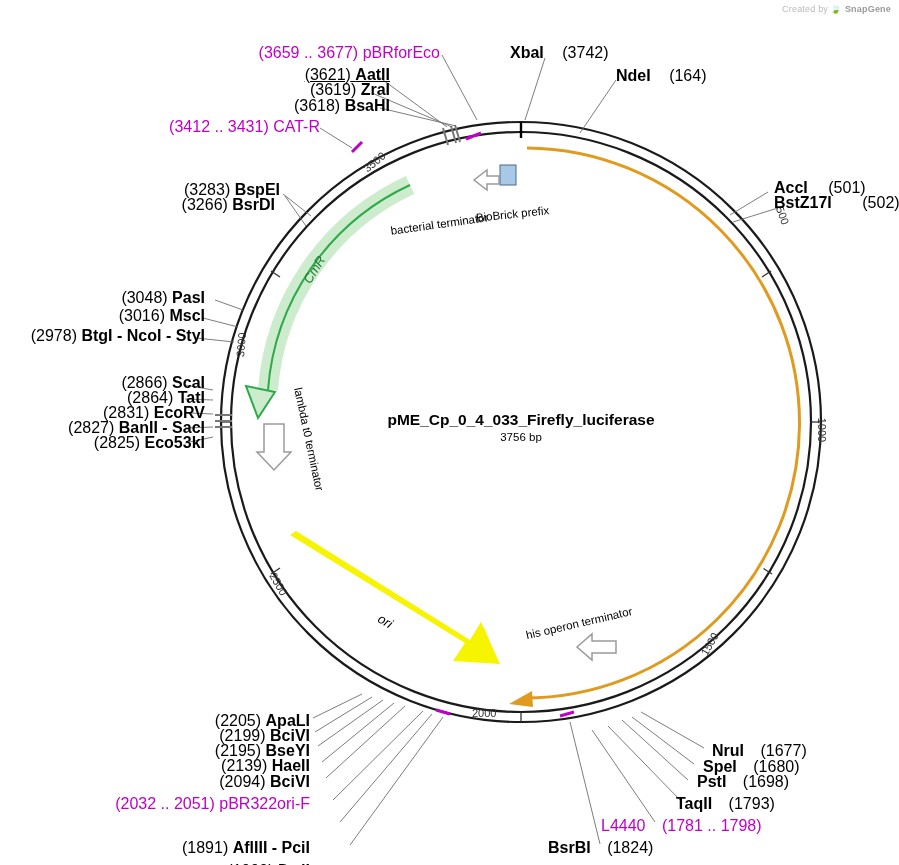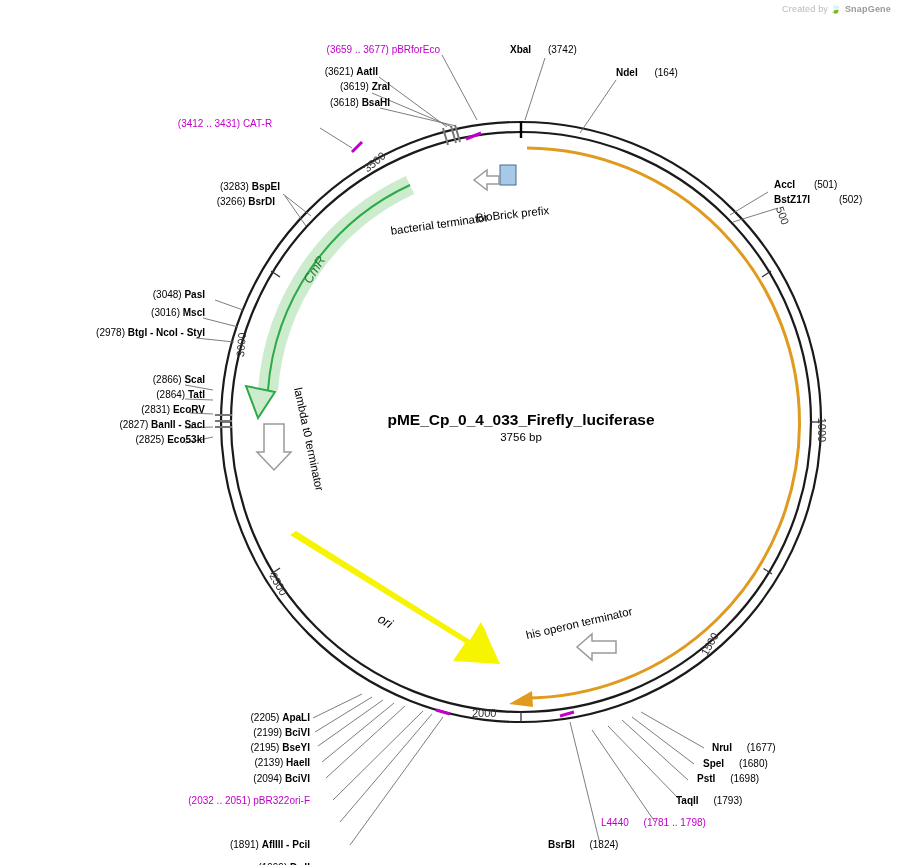--- a/index.html
+++ b/index.html
@@ -2,21 +2,21 @@
 <html><head>
 <meta charset="utf-8">
 <style>
   html,body{margin:0;padding:0;background:#ffffff;}
   body{width:899px;height:865px;position:relative;font-family:"Liberation Sans",sans-serif;overflow:hidden;}
   .abs{position:absolute;}
   .wm{right:8px;top:4px;font-size:9px;color:#b9b9b9;letter-spacing:.2px;}
   .wm .sg{color:#9a9a9a;font-weight:bold;}
   .wm .leaf{color:#5bbf8a;}
   svg{position:absolute;left:0;top:0;}
-  .lbl{position:absolute;font-size:10px;color:#000;white-space:nowrap;}
+  .lbl{position:absolute;font-size:16px;color:#000;white-space:nowrap;}
   .lbl b{font-weight:bold;}
   .purple{color:#c000c8;}
   .tick{font-size:11px;fill:#333;}
   .plasmid-name{font-size:15.5px;font-weight:bold;}
   .plasmid-bp{font-size:11.5px;}
   .right{text-align:right;}
 </style>
 </head>
 <body>
 
@@ -133,33 +133,33 @@
   <text x="580" y="627" font-family="Liberation Sans, sans-serif" font-size="11.5" fill="#000" text-anchor="middle" transform="rotate(-13 580 627)">his operon terminator</text>
 
   <text class="plasmid-name" x="521" y="425" text-anchor="middle" fill="#000" font-family="Liberation Sans, sans-serif">pME_Cp_0_4_033_Firefly_luciferase</text>
   <text class="plasmid-bp" x="521" y="441" text-anchor="middle" fill="#000" font-family="Liberation Sans, sans-serif">3756 bp</text>
 </svg>
 
 <div class="lbl right" style="left:180px;top:44px;width:260px;">
   <span class="purple">(3659 .. 3677)</span>
   <span class="purple">pBRforEco</span>
 </div>
-<div class="lbl right" style="left:168px;top:66px;width:210px;">
+<div class="lbl right" style="left:180px;top:66px;width:210px;text-decoration:underline;">
   <span>(3621)</span>
   <b>AatII</b>
 </div>
 <div class="lbl right" style="left:180px;top:81px;width:210px;">
   <span>(3619)</span>
   <b>ZraI</b>
 </div>
 <div class="lbl right" style="left:180px;top:97px;width:210px;text-align:right;">
   <span>(3618)</span>
   <b>BsaHI</b>
 </div>
-<div class="lbl right" style="left:130px;top:118px;width:190px;text-align:center;">
+<div class="lbl right" style="left:130px;top:118px;width:190px;">
   <span class="purple">(3412 .. 3431)</span>
   <span class="purple">CAT-R</span>
 </div>
 <div class="lbl right" style="left:110px;top:181px;width:170px;">
   <span>(3283)</span>
   <b>BspEI</b>
 </div>
 <div class="lbl right" style="left:105px;top:196px;width:170px;">
   <span>(3266)</span>
   <b>BsrDI</b>

